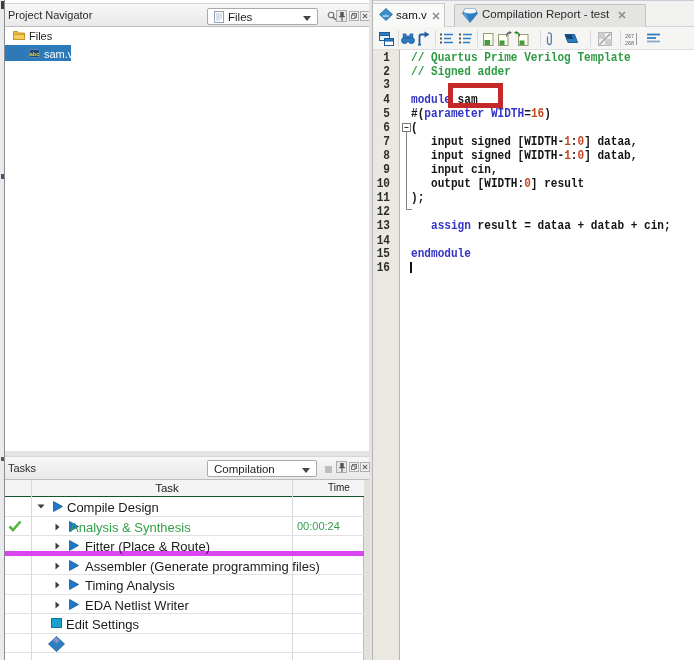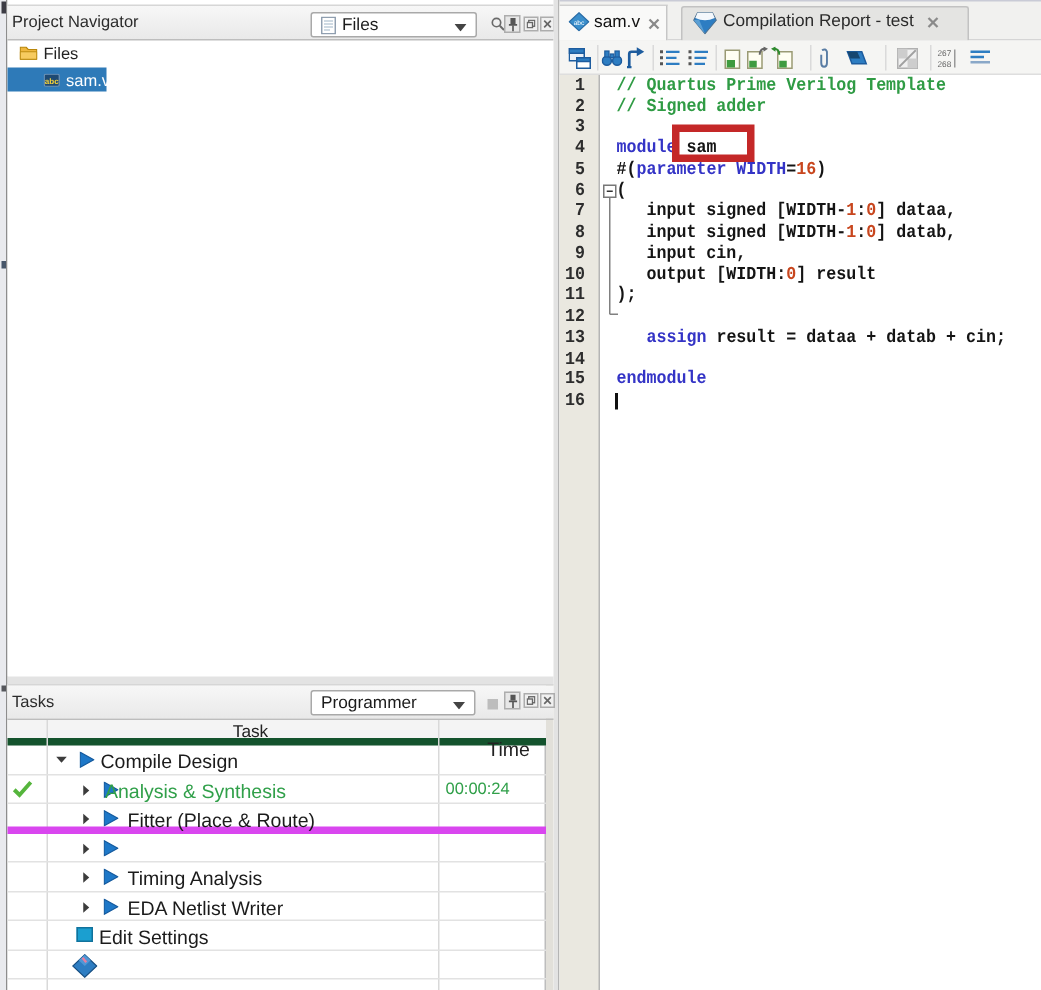--- a/index.html
+++ b/index.html
@@ -99,21 +99,21 @@
   <div class="abs" style="left:369px; top:0; width:4px; height:660px; background:#e3e3e3;"></div>
   <div class="abs" style="left:372px; top:0; width:1px; height:660px; background:#b5b5b5;"></div>
 
   <div class="abs" style="left:5px; top:451px; width:364px; height:5px; background:#e3e3e3;"></div>
 
   <div class="abs" style="left:5px; top:456px; width:364px; height:204px; background:#fff; border-right:5px solid #e2e0da;">
     <div class="abs" style="left:358px; top:24px; width:1px; height:180px; background:#bdbdbd;"></div>
     <div class="abs titlebar" style="left:0; top:0; width:364px; height:24px;">
       <div class="abs ptitle" style="left:3px; top:5px;">Tasks</div>
       <div class="abs combo" style="left:202px; top:3px; width:110px; height:17px;">
-        <div class="abs ctext" style="left:6px; top:2px;">Programmer</div>
+        <div class="abs ctext" style="left:6px; top:2px;">Compilation</div>
         <svg class="abs" style="right:6px; top:7px;" width="8" height="5" viewBox="0 0 8 5">
           <polygon points="0,0 8,0 4,5" fill="#444"></polygon>
         </svg>
       </div>
       <div class="abs" style="left:320px; top:9px; width:7px; height:7px; background:#bdbdbd;"></div>
       <div class="abs" style="left:331px; top:4px; width:11px; height:12px; background:#e7e7e7; border:1px solid #adadad;"></div>
       <svg class="abs" style="left:334px; top:6px;" width="6" height="9" viewBox="0 0 6 9">
         <rect x="1.3" y="0" width="3.4" height="4" fill="#555"></rect>
         <line x1="0.2" y1="4.6" x2="5.8" y2="4.6" stroke="#555" stroke-width="1.2"></line>
         <line x1="3" y1="5" x2="3" y2="9" stroke="#555" stroke-width="1.1"></line>
@@ -123,23 +123,23 @@
         <rect x="1.5" y="0.5" width="4" height="4" fill="none" stroke="#666" stroke-width="0.9"></rect>
         <rect x="0.5" y="2" width="3.5" height="3.5" fill="#f0f0f0" stroke="#666" stroke-width="0.9"></rect>
       </svg>
       <div class="abs" style="left:355px; top:5px; width:10px; height:10px; border:1px solid #adadad; background:#f0f0f0;"></div>
       <svg class="abs" style="left:357px; top:7px;" width="6" height="6" viewBox="0 0 6 6">
         <line x1="0.8" y1="0.8" x2="5.2" y2="5.2" stroke="#666" stroke-width="1.1"></line>
         <line x1="5.2" y1="0.8" x2="0.8" y2="5.2" stroke="#666" stroke-width="1.1"></line>
       </svg>
     </div>
 
-    <div class="abs" style="left:0; top:24px; width:359px; height:17px; background:#f4f4f4; border-bottom:5px solid #14532d;">
+    <div class="abs" style="left:0; top:24px; width:359px; height:17px; background:#f4f4f4; border-bottom:1px solid #14532d;">
       <div class="abs" style="left:120px; top:2px; width:84px; font-size:11.5px; color:#222; text-align:center;">Task</div>
-      <div class="abs" style="left:299px; top:2px; width:70px; font-size:13px; color:#222; text-align:center;margin-top:10px;">Time</div>
+      <div class="abs" style="left:299px; top:2px; width:70px; font-size:10px; color:#222; text-align:center;">Time</div>
     </div>
 
     <div class="abs" style="left:26px; top:24px; width:1px; height:180px; background:#d9d9d9;"></div>
     <div class="abs" style="left:287px; top:24px; width:1px; height:180px; background:#d9d9d9;"></div>
 
     <div id="taskrows">
         <div class="abs" style="left:0;top:41px;width:359px;height:19.5px;border-bottom:1px solid #e2e2e2;">
           <svg class="abs" style="left:32px;top:7px" width="8" height="5" viewBox="0 0 8 5">
             <polygon points="0.5,0.5 7.5,0.5 4,4.5" fill="#3c3c3c"></polygon>
           </svg>
@@ -170,20 +170,21 @@
           </svg>
           <div class="abs tasktext" style="left:80px;top:3px;">Fitter (Place &amp; Route)</div>
         </div>
         <div class="abs" style="left:0;top:99.5px;width:359px;height:19.5px;border-bottom:1px solid #e2e2e2;">
           <svg class="abs" style="left:50px;top:6px" width="5" height="8" viewBox="0 0 5 8">
             <polygon points="0.5,0.5 4.5,4 0.5,7.5" fill="#3c3c3c"></polygon>
           </svg>
           <svg class="abs" style="left:64px;top:4px" width="10" height="11" viewBox="0 0 10 11">
             <polygon points="0.5,0.5 9.5,5.5 0.5,10.5" fill="#1e78c8" stroke="#145a9e" stroke-width="0.8"></polygon>
           </svg>
+          <div class="abs tasktext" style="left:80px;top:3px;">Assembler (Generate programming files)</div>
         </div>
         <div class="abs" style="left:0;top:119px;width:359px;height:19.5px;border-bottom:1px solid #e2e2e2;">
           <svg class="abs" style="left:50px;top:6px" width="5" height="8" viewBox="0 0 5 8">
             <polygon points="0.5,0.5 4.5,4 0.5,7.5" fill="#3c3c3c"></polygon>
           </svg>
           <svg class="abs" style="left:64px;top:4px" width="10" height="11" viewBox="0 0 10 11">
             <polygon points="0.5,0.5 9.5,5.5 0.5,10.5" fill="#1e78c8" stroke="#145a9e" stroke-width="0.8"></polygon>
           </svg>
           <div class="abs tasktext" style="left:80px;top:3px;">Timing Analysis</div>
         </div>

